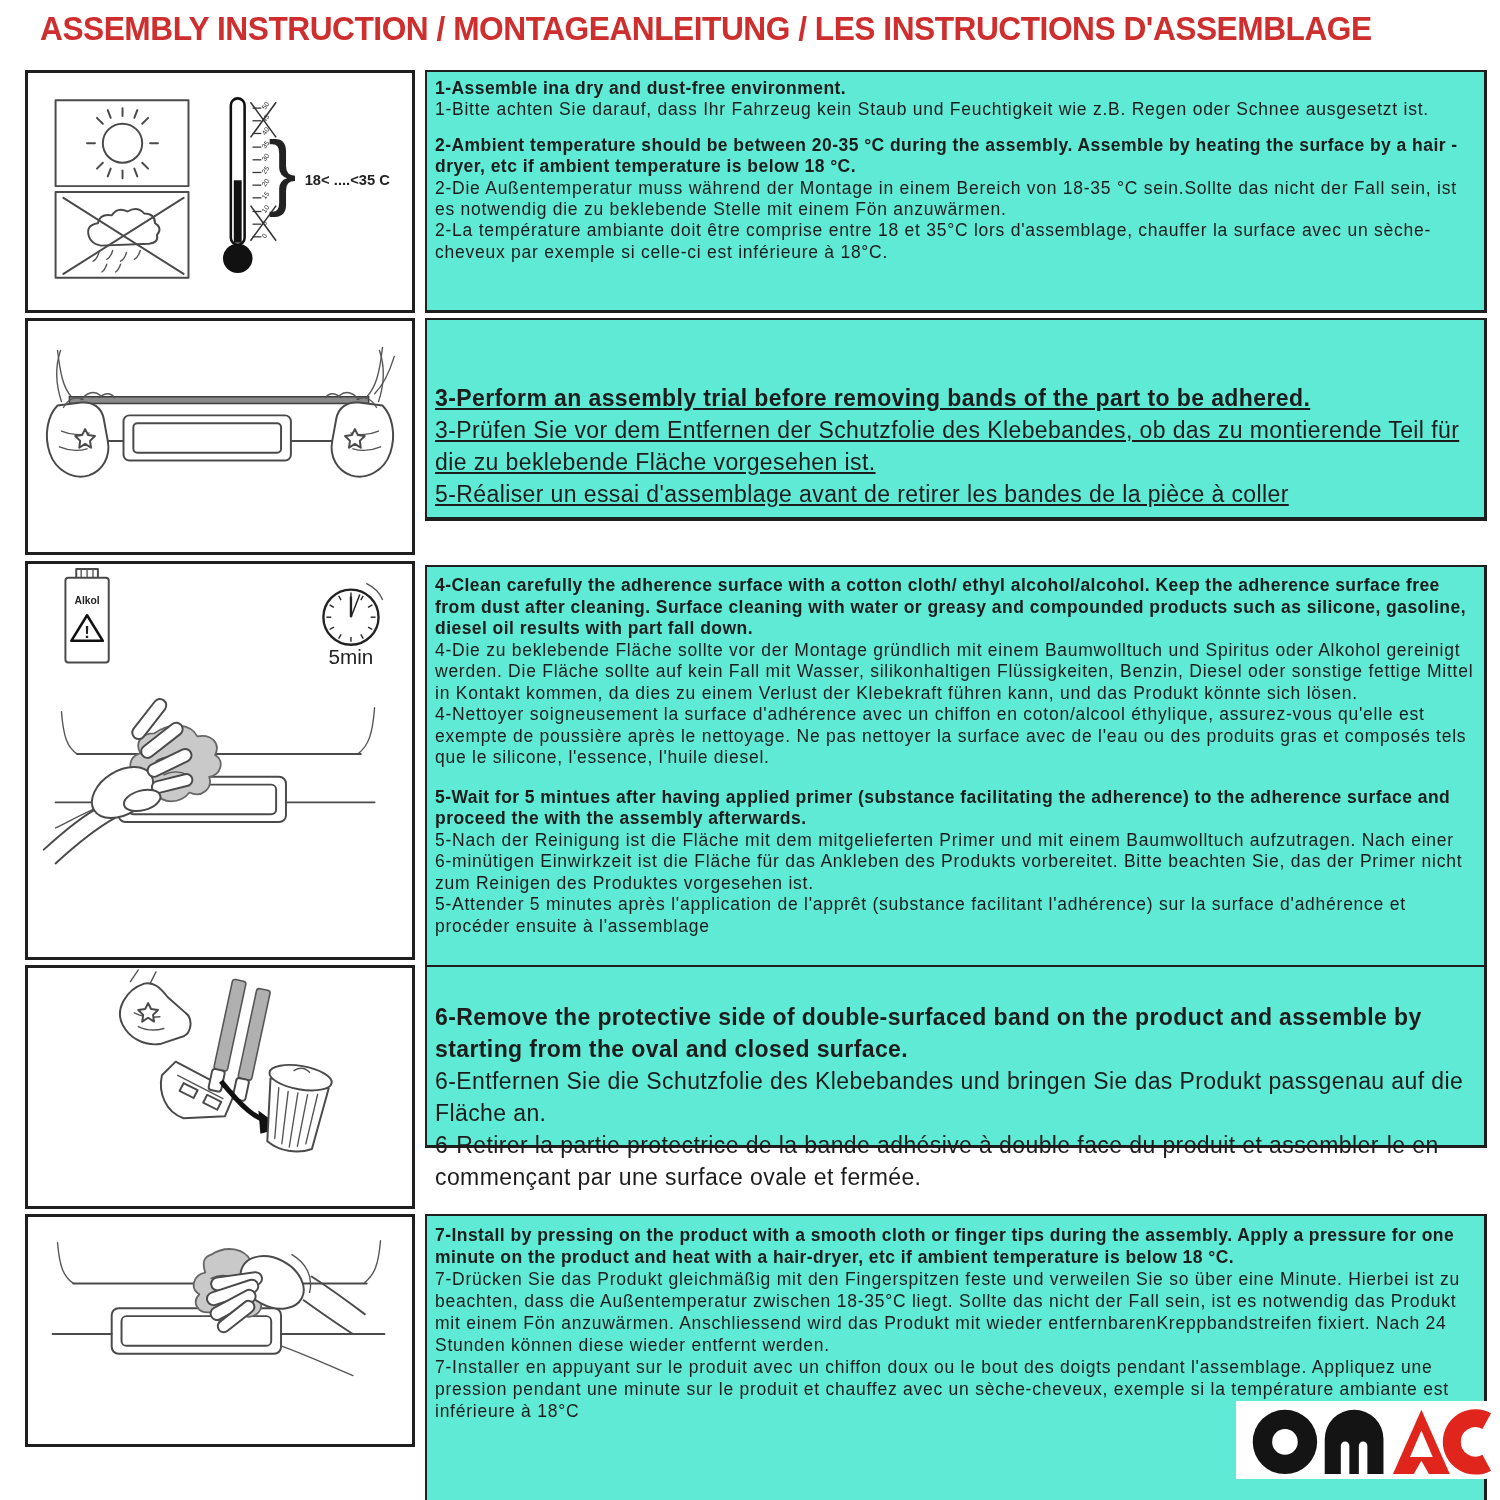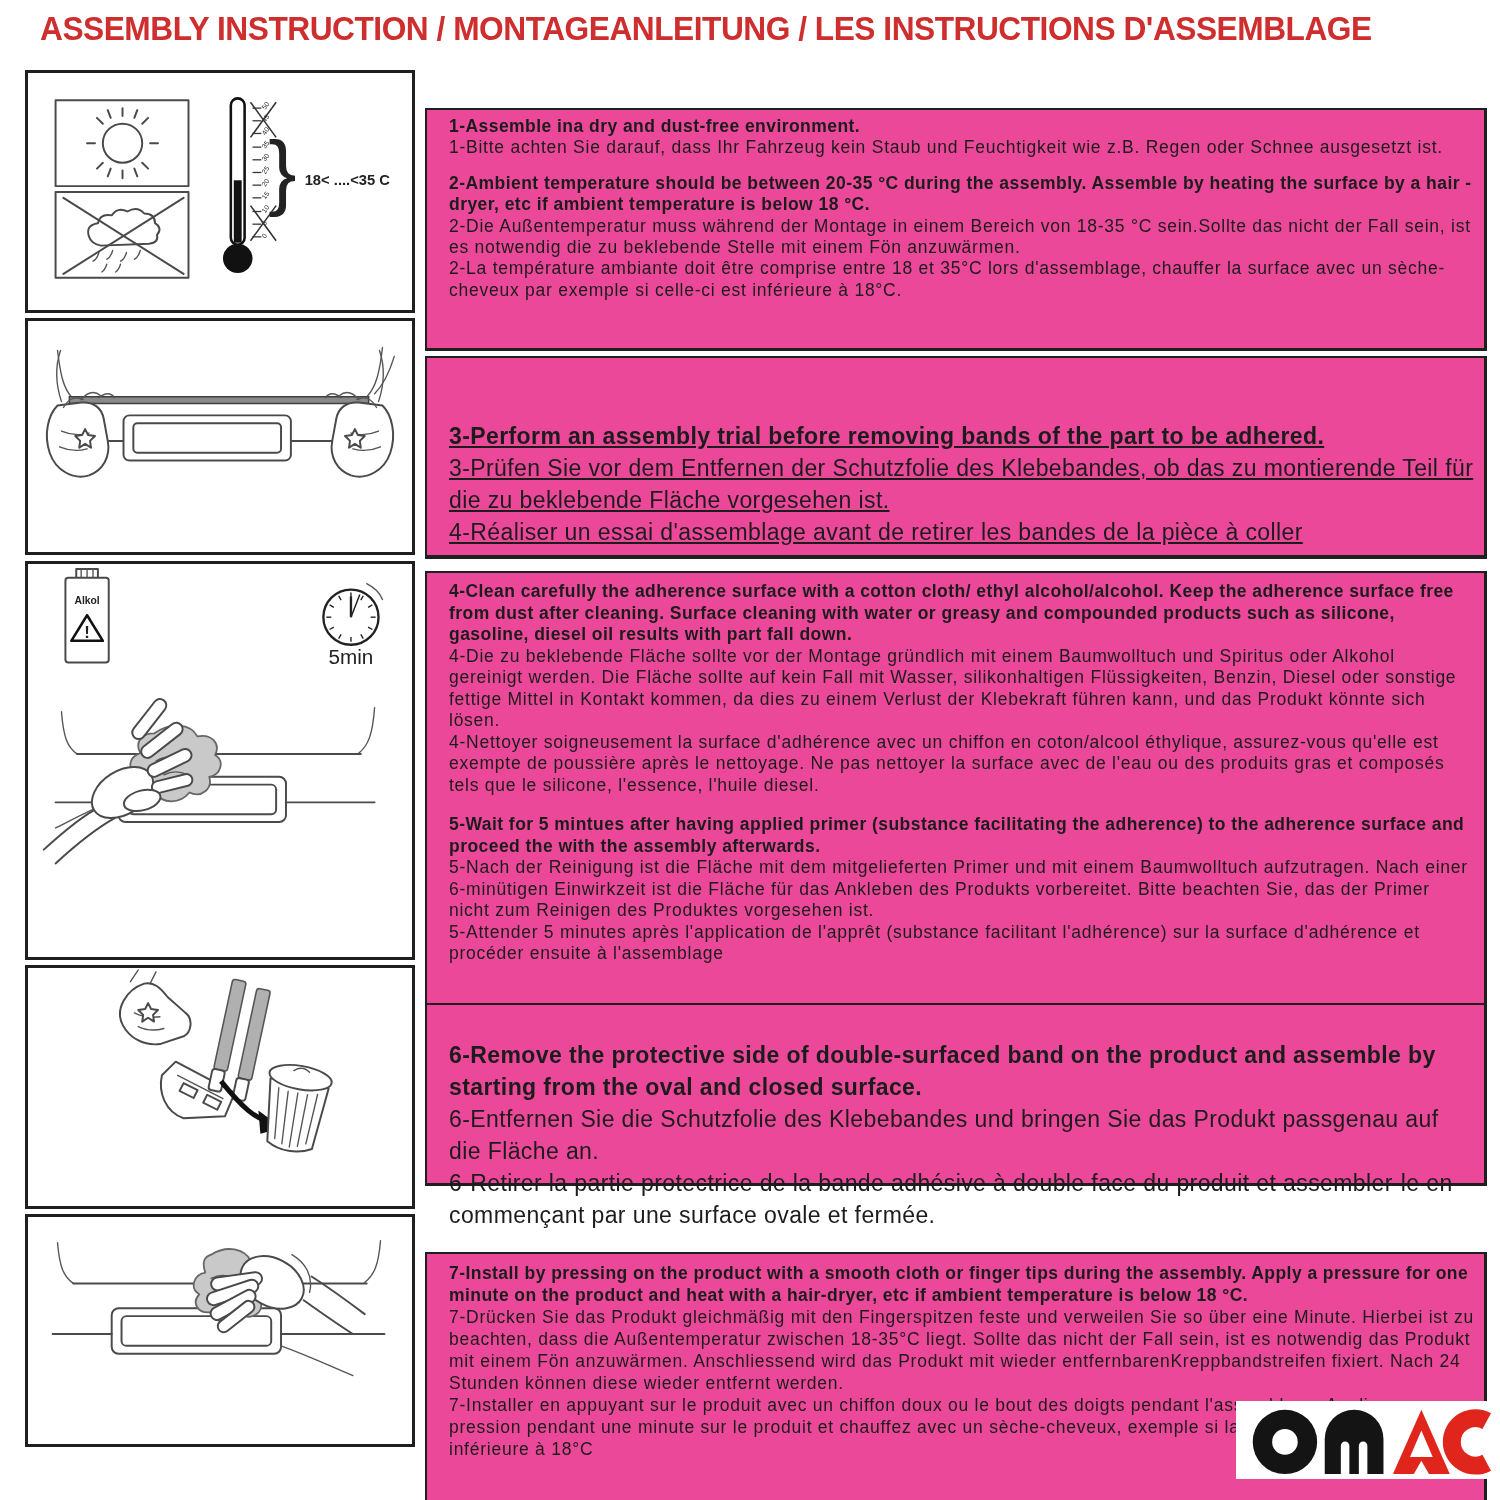--- a/index.html
+++ b/index.html
@@ -1,19 +1,19 @@
 <!DOCTYPE html>
 <html><head>
 <meta charset="utf-8">
 <style>
   html,body{margin:0;padding:0;background:#fff;}
   body{width:1500px;height:1500px;position:relative;font-family:"Liberation Sans",sans-serif;color:#1c1c1c;overflow:hidden;}
   .page-title{position:absolute;left:40px;top:10px;font-size:33px;font-weight:800;color:#cf2e2e;letter-spacing:-0.5px;transform:scaleX(0.96);transform-origin:left center;white-space:nowrap;}
   .lbox{position:absolute;left:25px;width:390px;border:3px solid #1f1f1f;background:#fff;box-sizing:border-box;}
-  .rbox{position:absolute;left:425px;width:1062px;border:2px solid #1f1f1f;border-right-width:3px;border-bottom-width:3px;background:#ec4899;box-sizing:border-box;padding:6px 10px 0 22px;margin-top:38px;}
+  .rbox{position:absolute;left:425px;width:1062px;border:2px solid #1f1f1f;border-right-width:3px;border-bottom-width:3px;background:#5eead4;box-sizing:border-box;padding:6px 10px 0 8px;}
   .lbox svg{position:absolute;left:0;top:0;width:100%;height:100%;}
   p{margin:0;}
   .t-sm{font-size:17.5px;line-height:21.4px;letter-spacing:0.75px;}
   .t-sm .b{letter-spacing:0.45px;}
   .t-lg{font-size:23px;line-height:32px;letter-spacing:0.4px;}
   .b{font-weight:700;}
   .sp{margin-top:14px;}
   .sp2{margin-top:18px;}
   #r2t{padding-top:62px;}
   #r3t{padding-top:8px;line-height:21.5px;}
@@ -153,21 +153,21 @@
         <path d="M356,112 Q342,118 328,114"></path>
           <path d="M358,128 Q344,134 330,130"></path>
       </g>
       <path class="wfill" stroke-width="1.2" d="M332,110 L335,116 L342,117 L337,122 L338,129 L332,125 L326,129 L327,122 L322,117 L329,116 Z"></path>
     </g>
   </svg>
 </div>
 <div class="rbox t-lg" id="r2t" style="top:318px;height:203px;border-bottom-width:4px;text-decoration:underline;">
   <p class="b">3-Perform an assembly trial before removing bands of the part to be adhered.</p>
   <p>3-Prüfen Sie vor dem Entfernen der Schutzfolie des Klebebandes, ob das zu montierende Teil für die zu beklebende Fläche vorgesehen ist.</p>
-  <p>4-Réaliser un essai d'assemblage avant de retirer les bandes de la pièce à coller</p>
+  <p>5-Réaliser un essai d'assemblage avant de retirer les bandes de la pièce à coller</p>
 </div>
 
 <div class="lbox" style="top:561px;height:399px;">
   <svg viewBox="0 0 390 399" preserveAspectRatio="none">
     <g>
       <rect x="49" y="5" width="22" height="10" class="wfill" stroke-width="1.5"></rect>
       <line x1="54" y1="5" x2="54" y2="15" class="ill-thin"></line>
         <line x1="60" y1="5" x2="60" y2="15" class="ill-thin"></line>
         <line x1="66" y1="5" x2="66" y2="15" class="ill-thin"></line>
       <rect x="38" y="14" width="44" height="86" rx="3" class="wfill"></rect>
@@ -220,21 +220,21 @@
       <path class="ill" d="M28,304 C52,282 70,268 88,258"></path>
       <ellipse cx="96" cy="232" rx="34" ry="22" transform="rotate(-32 96 232)" class="wfill"></ellipse>
       <rect x="108" y="170" width="48" height="13" rx="6.5" transform="rotate(-52 108 176)" class="wfill" stroke-width="1.6"></rect>
       <rect x="116" y="188" width="50" height="13" rx="6.5" transform="rotate(-38 116 194)" class="wfill" stroke-width="1.6"></rect>
       <rect x="122" y="206" width="48" height="13" rx="6.5" transform="rotate(-26 122 212)" class="wfill" stroke-width="1.6"></rect>
       <rect x="126" y="222" width="42" height="12" rx="6" transform="rotate(-14 126 228)" class="wfill" stroke-width="1.6"></rect>
       <ellipse cx="116" cy="240" rx="19" ry="10" transform="rotate(-15 116 240)" class="wfill" stroke-width="1.6"></ellipse>
     </g>
   </svg>
 </div>
-<div class="rbox t-sm" id="r3t" style="top:533px;height:495px;">
+<div class="rbox t-sm" id="r3t" style="top:565px;height:495px;">
   <p class="b">4-Clean carefully the adherence surface with a cotton cloth/ ethyl alcohol/alcohol. Keep the adherence surface free from dust after cleaning. Surface cleaning with water or greasy and compounded products such as silicone, gasoline, diesel oil results with part fall down.</p>
   <p>4-Die zu beklebende Fläche sollte vor der Montage gründlich mit einem Baumwolltuch und Spiritus oder Alkohol gereinigt werden. Die Fläche sollte auf kein Fall mit Wasser, silikonhaltigen Flüssigkeiten, Benzin, Diesel oder sonstige fettige Mittel in Kontakt kommen, da dies zu einem Verlust der Klebekraft führen kann, und das Produkt könnte sich lösen.</p>
   <p>4-Nettoyer soigneusement la surface d'adhérence avec un chiffon en coton/alcool éthylique, assurez-vous qu'elle est exempte de poussière après le nettoyage. Ne pas nettoyer la surface avec de l'eau ou des produits gras et composés tels que le silicone, l'essence, l'huile diesel.</p>
   <p class="b sp2">5-Wait for 5 mintues after having applied primer (substance facilitating the adherence) to the adherence surface and proceed the with the assembly afterwards.</p>
   <p>5-Nach der Reinigung ist die Fläche mit dem mitgelieferten Primer und mit einem Baumwolltuch aufzutragen. Nach einer 6-minütigen Einwirkzeit ist die Fläche für das Ankleben des Produkts vorbereitet. Bitte beachten Sie, das der Primer nicht zum Reinigen des Produktes vorgesehen ist.</p>
   <p>5-Attender 5 minutes après l'application de l'apprêt (substance facilitant l'adhérence) sur la surface d'adhérence et procéder ensuite à l'assemblage</p>
 </div>
 
 <div class="lbox" style="top:965px;height:244px;">
   <svg viewBox="0 0 390 244" preserveAspectRatio="none">

